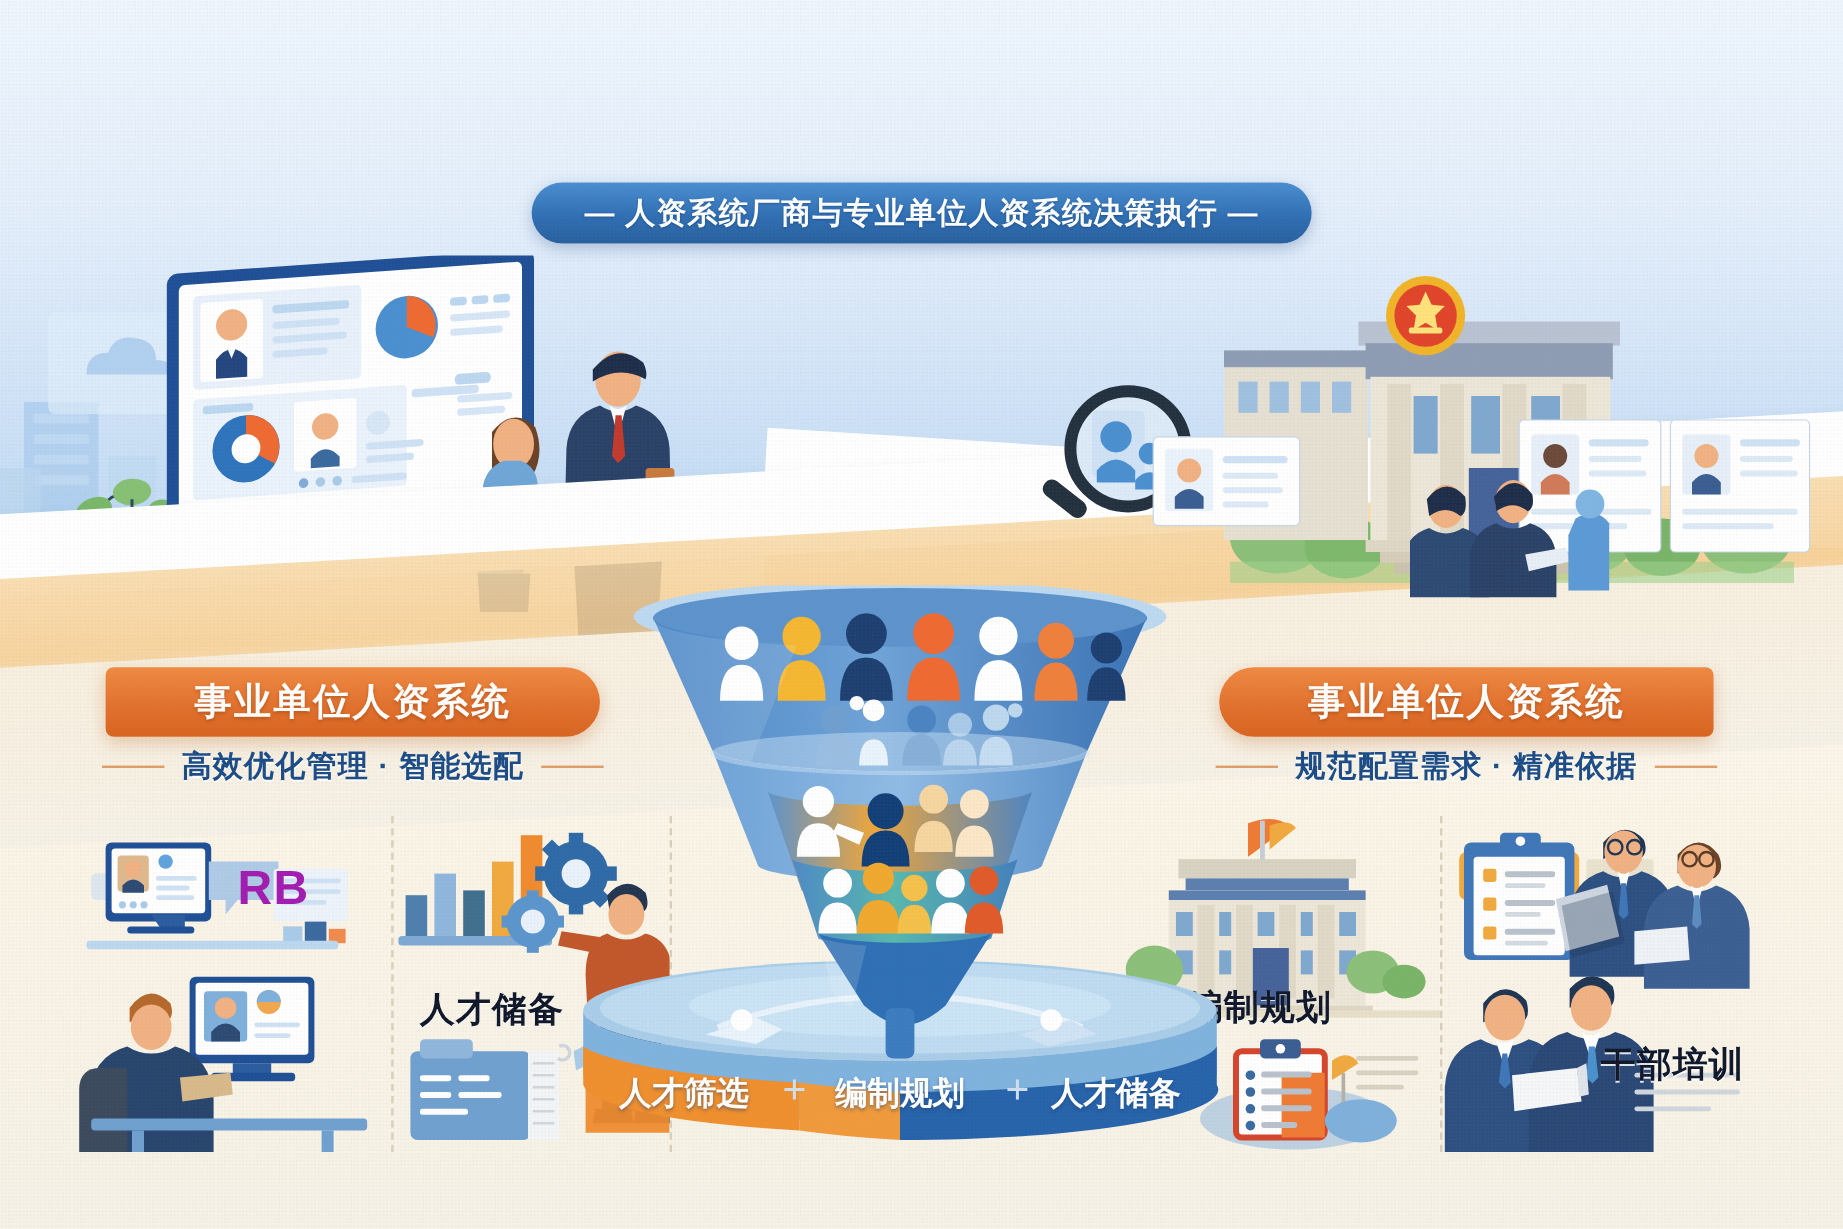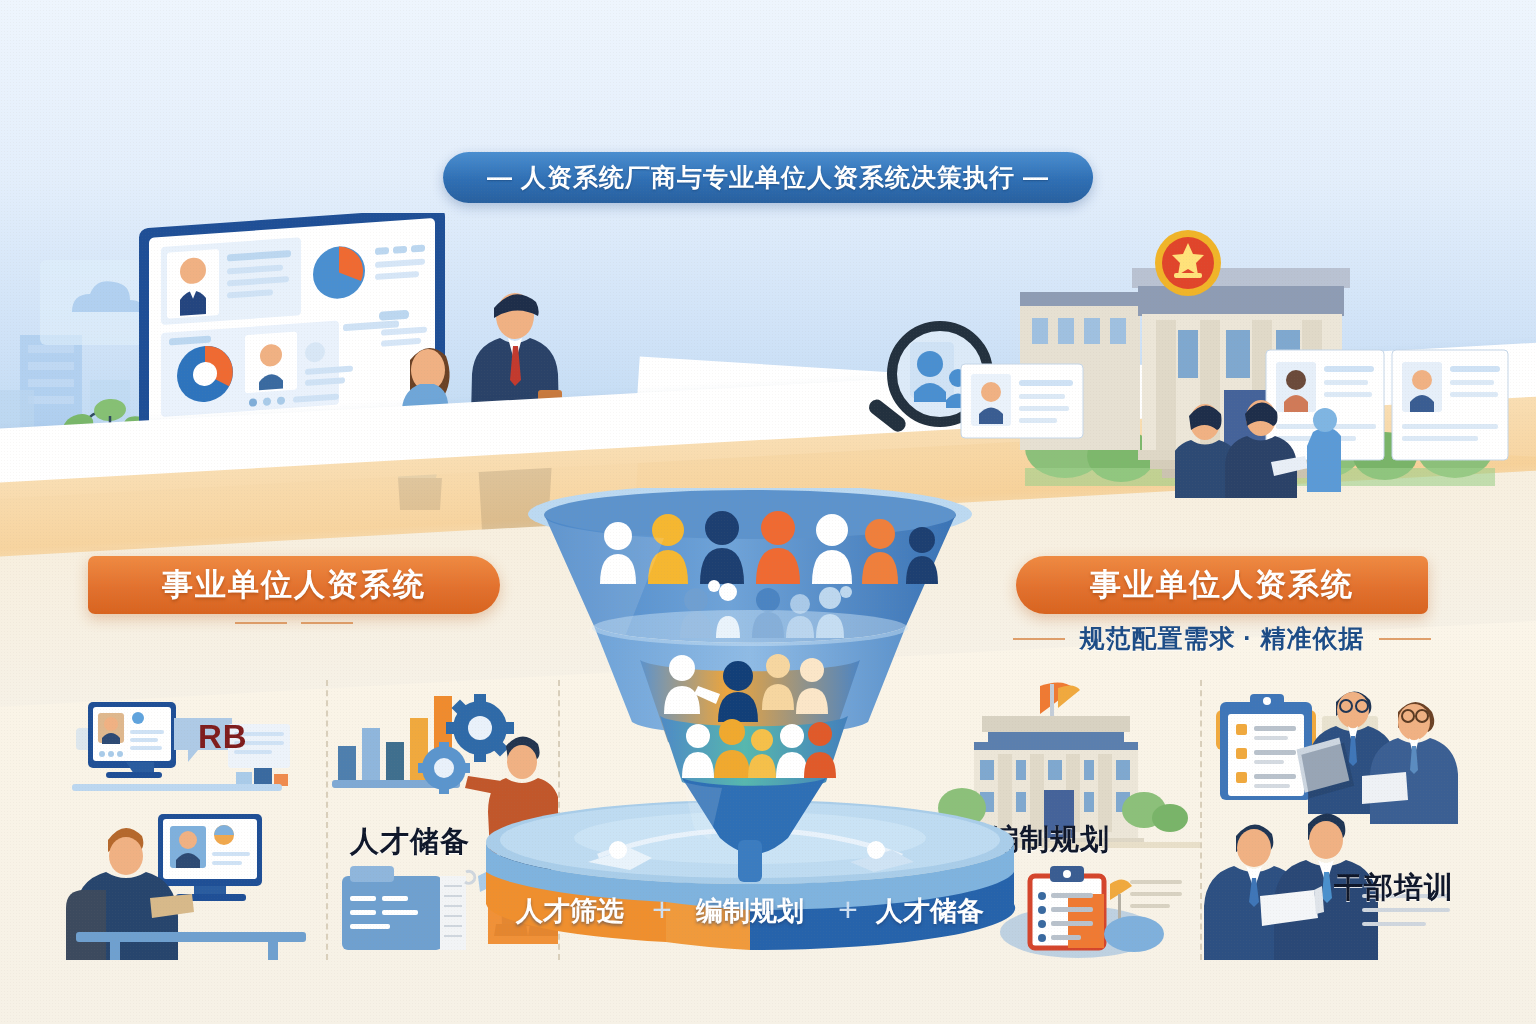--- a/index.html
+++ b/index.html
@@ -138,21 +138,21 @@
     position:absolute;font-size:29px;font-weight:700;color:#0f172a;
     letter-spacing:1px;text-shadow:0 1px 0 rgba(255,255,255,.85);
     white-space:nowrap;
   }
   .card-1{left:58px;width:268px;}
   .card-2{left:328px;width:230px;}
   .card-3{left:938px;width:262px;}
   .card-4{left:1202px;width:300px;border-right:none;}
 
   .hr-bubble{
-    position:absolute;font-size:33px;font-weight:800;color:#7f1d1d;
+    position:absolute;font-size:40px;font-weight:800;color:#a21caf;
     letter-spacing:1px;
   }
   svg{display:block;}
 </style>
 </head>
 <body>
 
 <div class="stage">
 
   <div class="bg-sky"></div>
@@ -355,20 +355,21 @@
     <path d="M96 64 l34 -6 l3 12 l-34 8 z" fill="#e8eef6"></path>
     <path d="M138 34 q18-10 28 4 v56 h-34 v-46 z" fill="#5b9ad6"></path>
     <circle cx="150" cy="22" r="12" fill="#7fb5e2"></circle>
   </svg>
 
   <div class="sec-banner left">
     <span>事业单位人资系统</span>
   </div>
   <div class="sec-sub left">
     <div class="rule"></div>
+    <span>高效优化管理 · 智能选配</span>
     <div class="rule"></div>
   </div>
 
   <div class="sec-banner right">
     <span>事业单位人资系统</span>
   </div>
   <div class="sec-sub right">
     <div class="rule"></div>
     <span>规范配置需求 · 精准依据</span>
     <div class="rule"></div>

